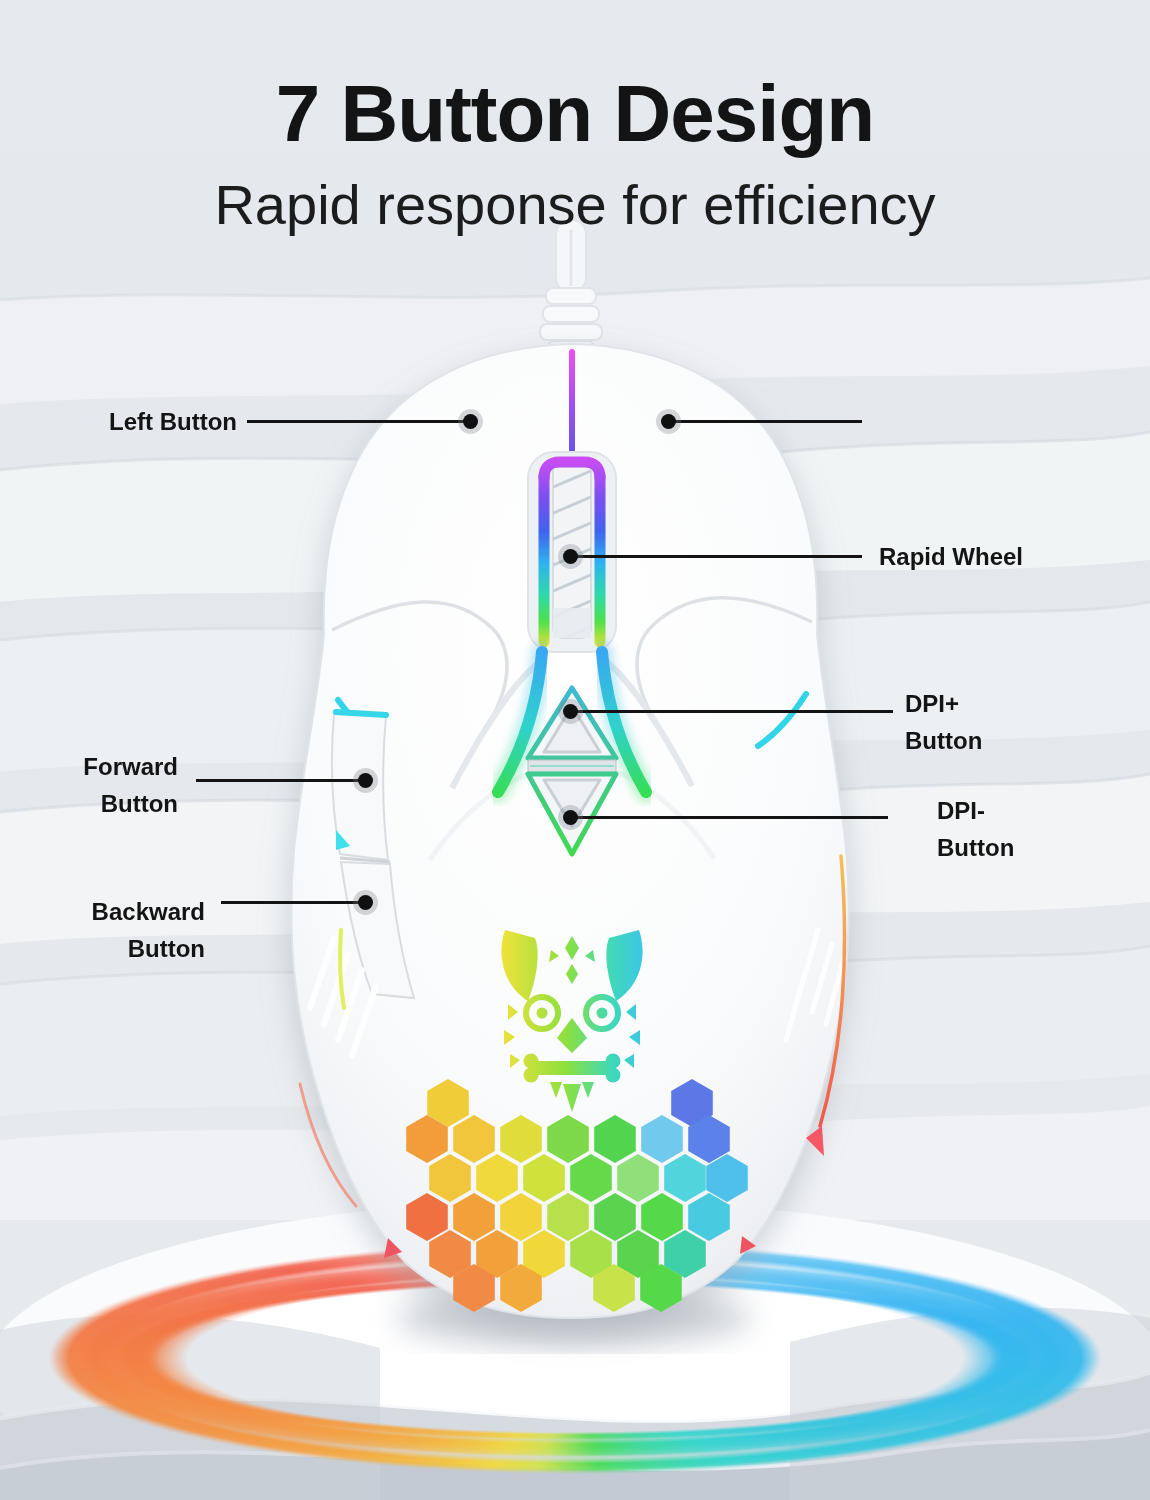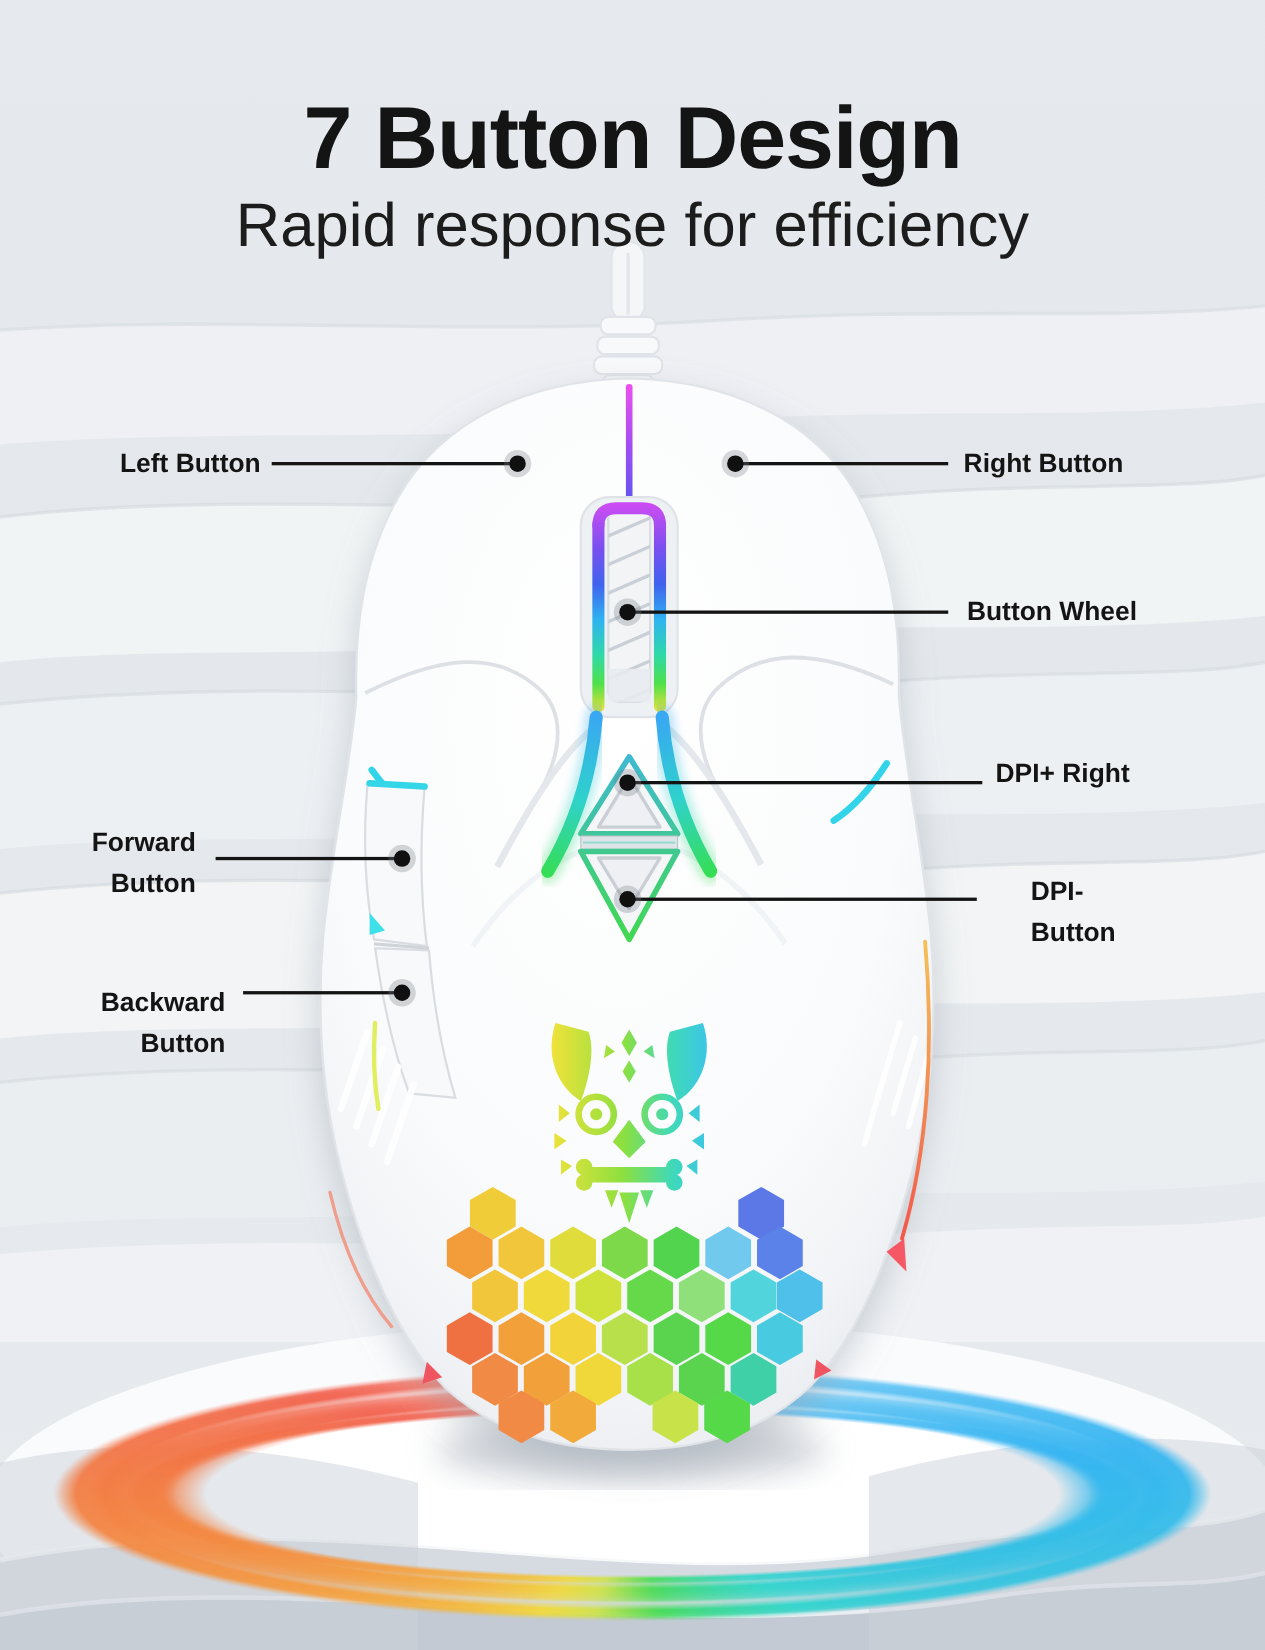--- a/index.html
+++ b/index.html
@@ -6,21 +6,21 @@
   .stage{
     position:relative;width:1150px;height:1500px;overflow:hidden;
     background:linear-gradient(180deg,#e6eaee 0%,#e4e8ec 40%,#e7ebee 100%);
     font-family:"Liberation Sans","DejaVu Sans",sans-serif;
     --ink:#141414;
   }
   .stage svg{position:absolute;left:0;top:0;}
   
   .title{
     position:absolute;left:0;top:68px;width:100%;text-align:center;
-    font-size:80px;font-weight:700;letter-spacing:-1px;color:var(--ink);margin-top:12px;
+    font-size:80px;font-weight:700;letter-spacing:-1px;color:var(--ink);
   }
   .subtitle{
     position:absolute;left:0;top:172px;width:100%;text-align:center;
     font-size:56px;font-weight:400;color:#1c1c1c;
   }
   
   .co-label{
     position:absolute;font-size:24px;font-weight:700;color:var(--ink);line-height:37px;
   }
   .co-line{position:absolute;height:3px;background:var(--ink);}
@@ -330,29 +330,28 @@
       </g>
   </svg>
 
   <div class="title">7 Button Design</div>
   <div class="subtitle">Rapid response for efficiency</div>
 
   <div class="co-label" style="left:37px;top:403px;width:200px;text-align:right;">Left Button</div>
   <div class="co-line" style="left:247px;top:420px;width:223px;"></div>
   <div class="co-dot" style="left:463px;top:414px;"></div>
 
-  <div class="co-label" style="left:876px;top:403px;width:240px;">Right Button</div>
   <div class="co-line" style="left:669px;top:420px;width:193px;"></div>
   <div class="co-dot" style="left:661px;top:414px;"></div>
 
-  <div class="co-label" style="left:879px;top:538px;width:250px;">Button Wheel</div>
+  <div class="co-label" style="left:879px;top:538px;width:250px;">Rapid Wheel</div>
   <div class="co-line" style="left:571px;top:555px;width:291px;"></div>
   <div class="co-dot" style="left:563px;top:549px;"></div>
 
-  <div class="co-label" style="left:905px;top:685px;width:125px;">DPI+ Right</div>
+  <div class="co-label" style="left:905px;top:685px;width:125px;">DPI+ Button</div>
   <div class="co-line" style="left:571px;top:710px;width:322px;"></div>
   <div class="co-dot" style="left:563px;top:704px;"></div>
 
   <div class="co-label" style="left:905px;top:792px;width:125px;margin-left:32px;">DPI- Button</div>
   <div class="co-line" style="left:571px;top:816px;width:317px;"></div>
   <div class="co-dot" style="left:563px;top:810px;"></div>
 
   <div class="co-label" style="left:18px;top:748px;width:160px;text-align:right;">Forward Button</div>
   <div class="co-line" style="left:196px;top:779px;width:170px;"></div>
   <div class="co-dot" style="left:358px;top:773px;"></div>

